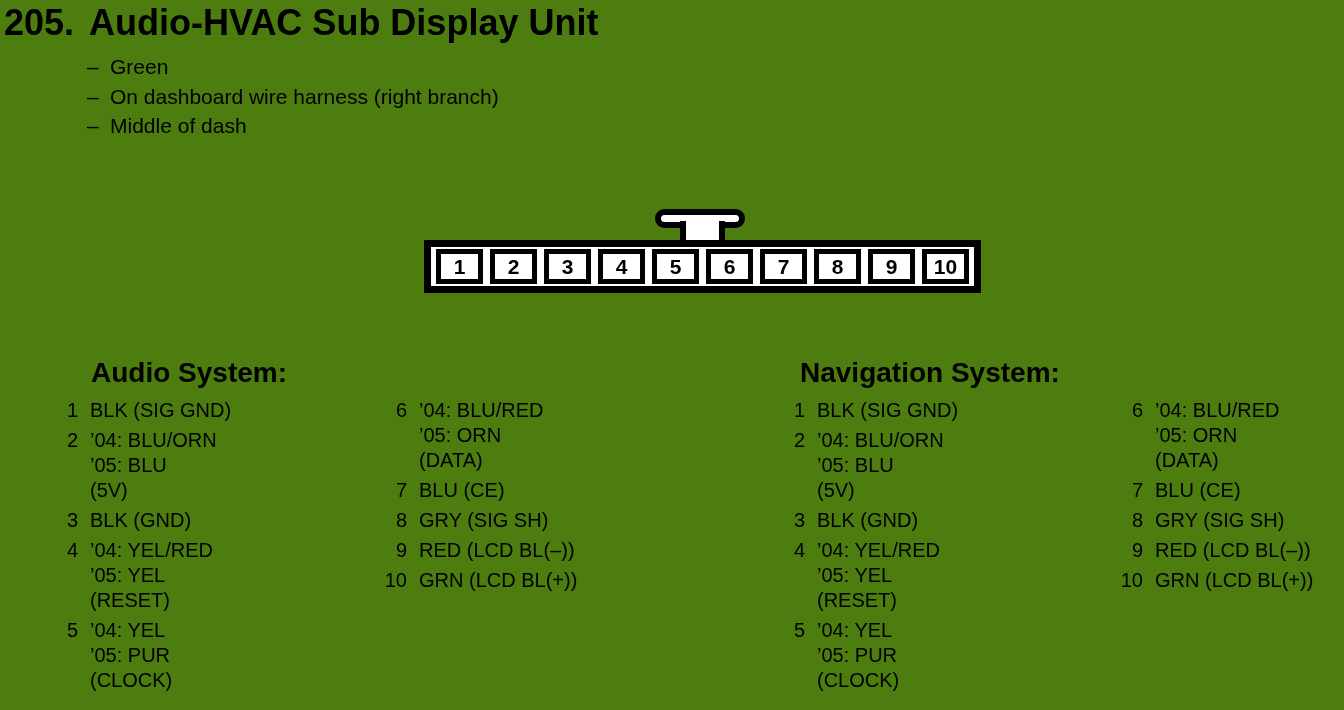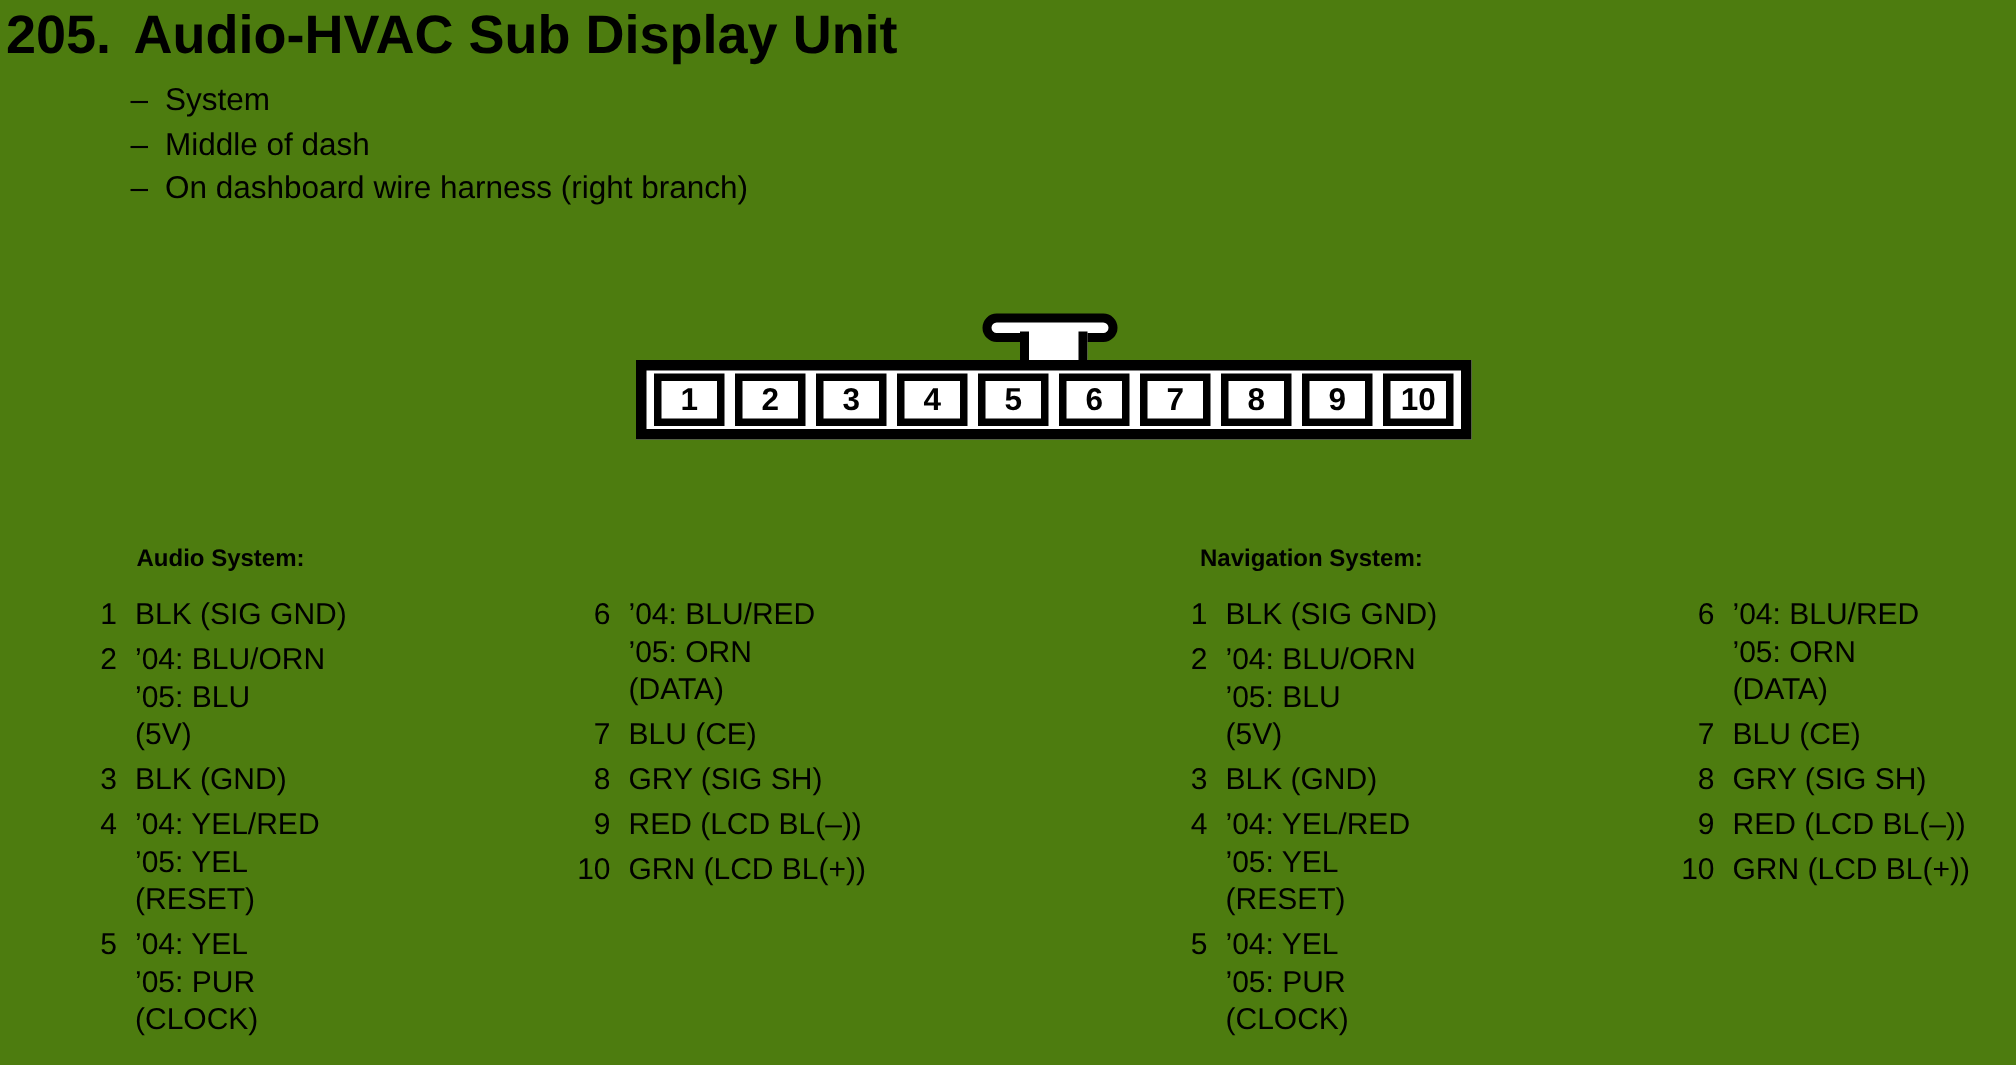--- a/index.html
+++ b/index.html
@@ -29,21 +29,21 @@
     position:absolute;left:0;top:31px;width:557px;height:53px;
     border:7px solid #000;background:#fff;box-sizing:border-box;z-index:3;
     display:flex;align-items:center;gap:7px;padding:2px 5px;
   }
   .pin-box{
     flex:none;width:47px;height:35px;border:5px solid #000;box-sizing:border-box;background:#fff;
     display:flex;align-items:center;justify-content:center;
     font-size:21px;font-weight:bold;line-height:1;
   }
   
-  .sec-h{position:absolute;top:360px;margin:0;font-size:16px;font-weight:bold;line-height:26px;white-space:nowrap;}
+  .sec-h{position:absolute;top:360px;margin:0;font-size:28px;font-weight:bold;line-height:26px;white-space:nowrap;}
   .sec-h.audio{left:91px;}
   .sec-h.nav{left:800px;}
   
   .pincol{position:absolute;top:398px;font-size:20px;line-height:25px;}
   .pincol.colA{left:48px;}
   .pincol.colB{left:377px;}
   .pincol.colC{left:775px;}
   .pincol.colD{left:1113px;}
   .pin-item{display:flex;margin-bottom:5px;}
   .pin-num{flex:none;width:30px;text-align:right;margin-right:12px;}
@@ -52,23 +52,23 @@
 </head>
 <body>
 
 <div class="page">
 
   <div class="titlebar">
     <span class="t-num">205.</span><span class="t-text">Audio-HVAC Sub Display Unit</span>
   </div>
 
   <div class="bullets">
-      <div class="bullet-line"><span class="dash">–</span><span>System</span></div>
+      <div class="bullet-line"><span class="dash">–</span><span>Green</span></div>
+      <div class="bullet-line"><span class="dash">–</span><span>On dashboard wire harness (right branch)</span></div>
       <div class="bullet-line"><span class="dash">–</span><span>Middle of dash</span></div>
-      <div class="bullet-line"><span class="dash">–</span><span>On dashboard wire harness (right branch)</span></div>
     </div>
 
   <div class="connector">
     <div class="tab-bar"></div>
     <div class="tab-stem"></div>
     <div class="conn-body">
         <div class="pin-box">1</div>
         <div class="pin-box">2</div>
         <div class="pin-box">3</div>
         <div class="pin-box">4</div>

